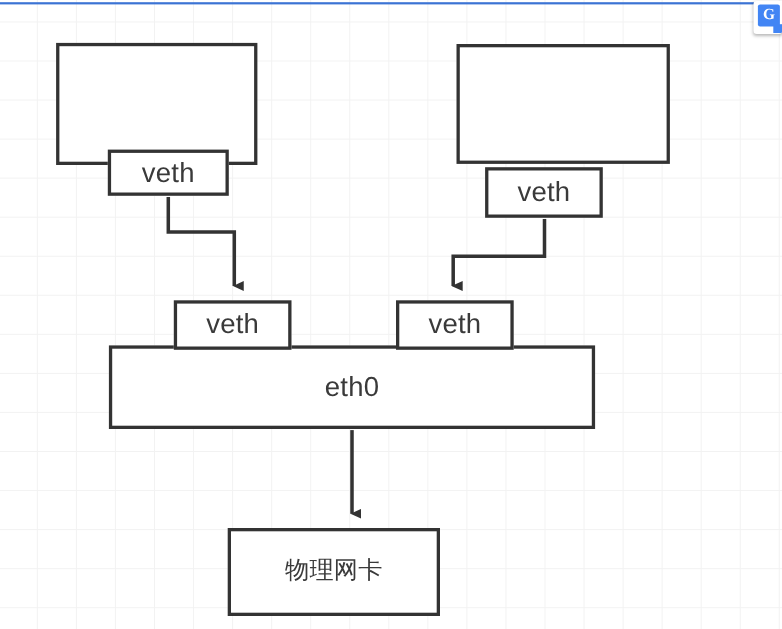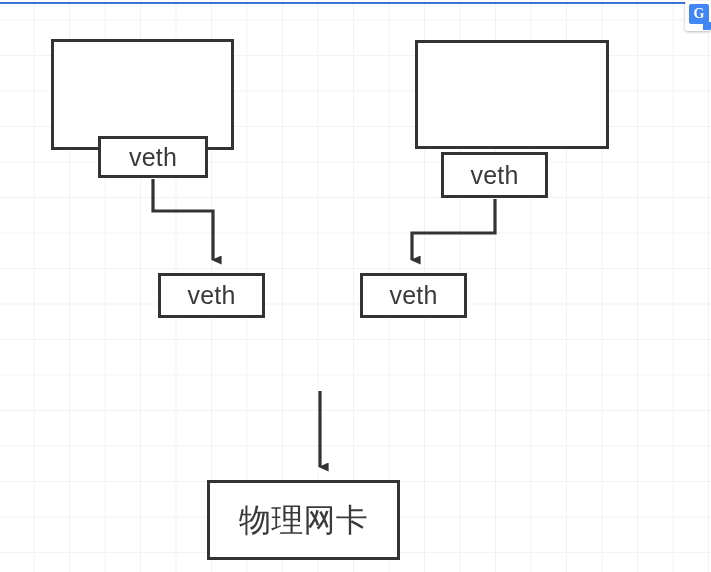--- a/index.html
+++ b/index.html
@@ -88,22 +88,22 @@
     font-size: 25px;
     line-height: 1;
     letter-spacing: 0.2px;
     white-space: nowrap;
   }
   .node.veth { border-width: 3px; }
   .node.veth .node-label { font-size: 25px; }
   .node.plain-box { border-width: 3px; }
   .node.eth0 .node-label { font-size: 25px; }
   .node.nic .node-label {
-    font-size: 32px;
-    font-family: Liberation Serif, serif;
+    font-size: 22px;
+    font-family: Liberation Mono, monospace;
   }
 </style>
 </head>
 <body>
 
 <div id="canvas">
 
   <svg id="diagram-svg" viewBox="0 0 711 572">
     <defs>
       <marker id="arrowhead" markerWidth="10" markerHeight="10" refX="4.5" refY="8.6" orient="auto" markerUnits="userSpaceOnUse">
@@ -127,20 +127,23 @@
   </div>
 
   <div class="node veth" style="left:98px; top:136px; width:110px; height:42px;">
     <span class="node-label">veth</span>
   </div>
 
   <div class="node veth" style="left:441px; top:152px; width:107px; height:46px;">
     <span class="node-label">veth</span>
   </div>
 
+  <div class="node eth0" style="left:99px; top:314px; width:442px; height:76px;">
+    <span class="node-label">eth0</span>
+  </div>
 
   <div class="node veth" style="left:158px; top:273px; width:107px; height:45px;">
     <span class="node-label">veth</span>
   </div>
 
   <div class="node veth" style="left:360px; top:273px; width:107px; height:45px;">
     <span class="node-label">veth</span>
   </div>
 
   <div class="node nic" style="left:207px; top:480px; width:193px; height:80px;">

